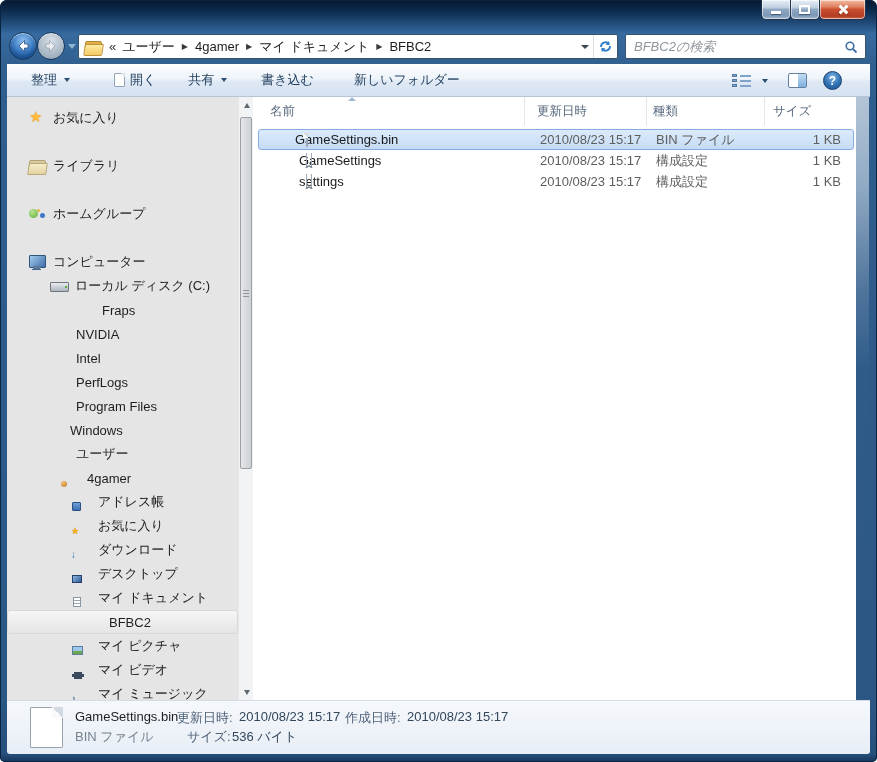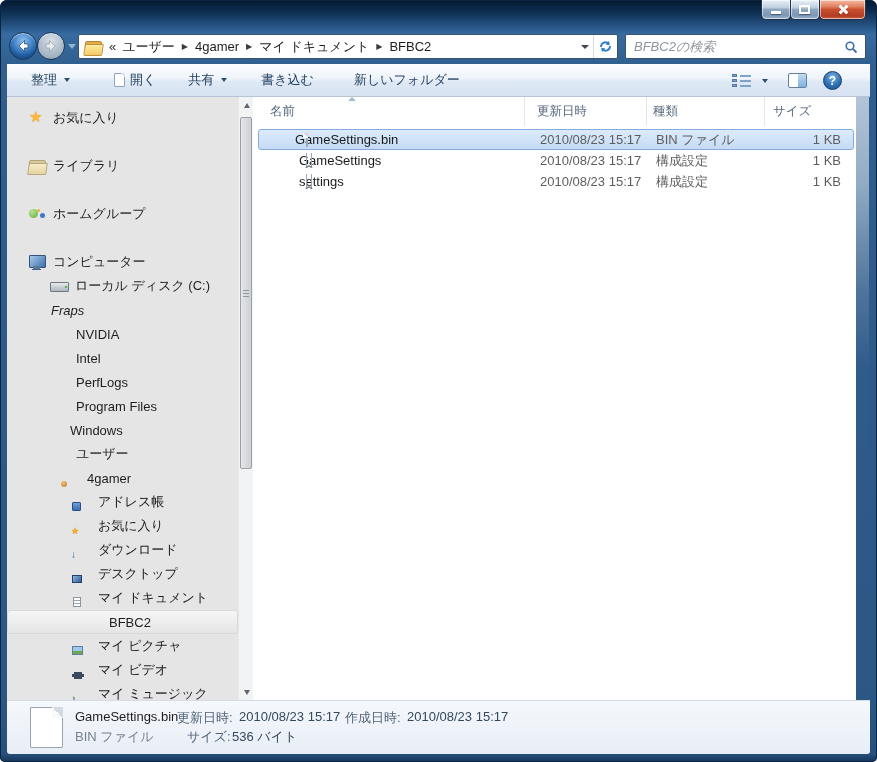--- a/index.html
+++ b/index.html
@@ -334,21 +334,21 @@
           <span class="tlabel">コンピューター</span>
         </div>
 
         <div class="tree-item" style="padding-left: 42px;">
           <span class="ticon drive-icon">
             <i class="ovl"></i>
           </span>
           <span class="tlabel">ローカル ディスク (C:)</span>
         </div>
 
-        <div class="tree-item" style="padding-left: 18px; font-style: italic;">
+        <div class="tree-item" style="padding-left: 69px;">
           <span class="ticon folder-icon">
             <i class="ovl"></i>
           </span>
           <span class="tlabel">Fraps</span>
         </div>
 
         <div class="tree-item" style="padding-left: 43px;">
           <span class="ticon folder-icon">
             <i class="ovl"></i>
           </span>

